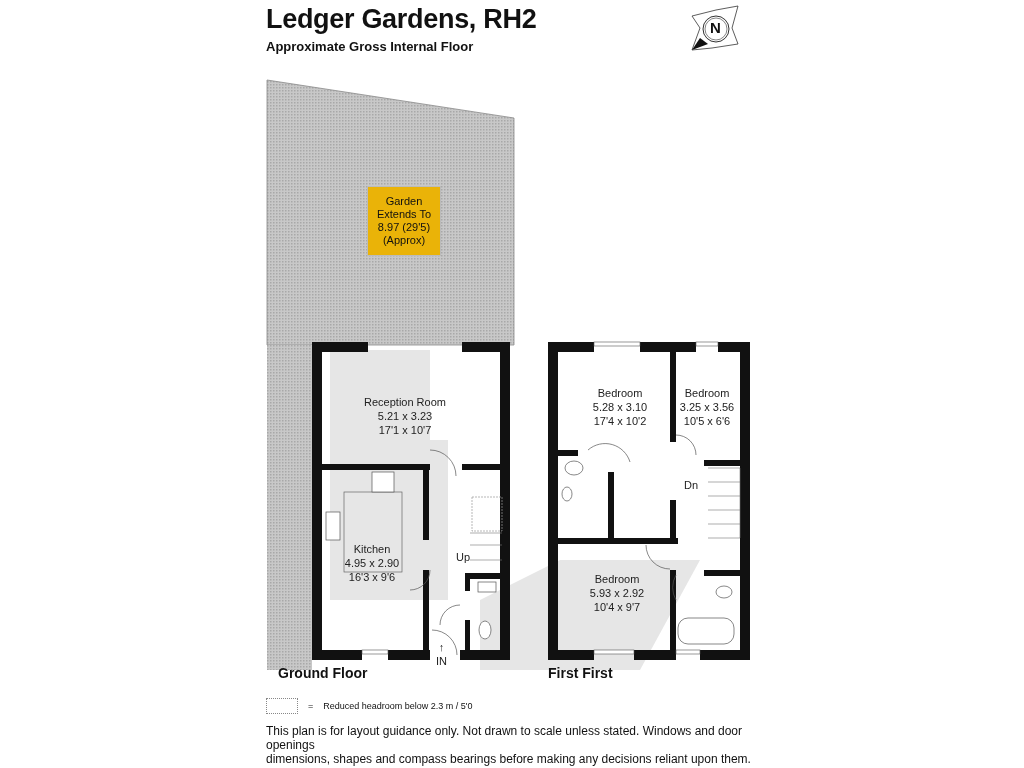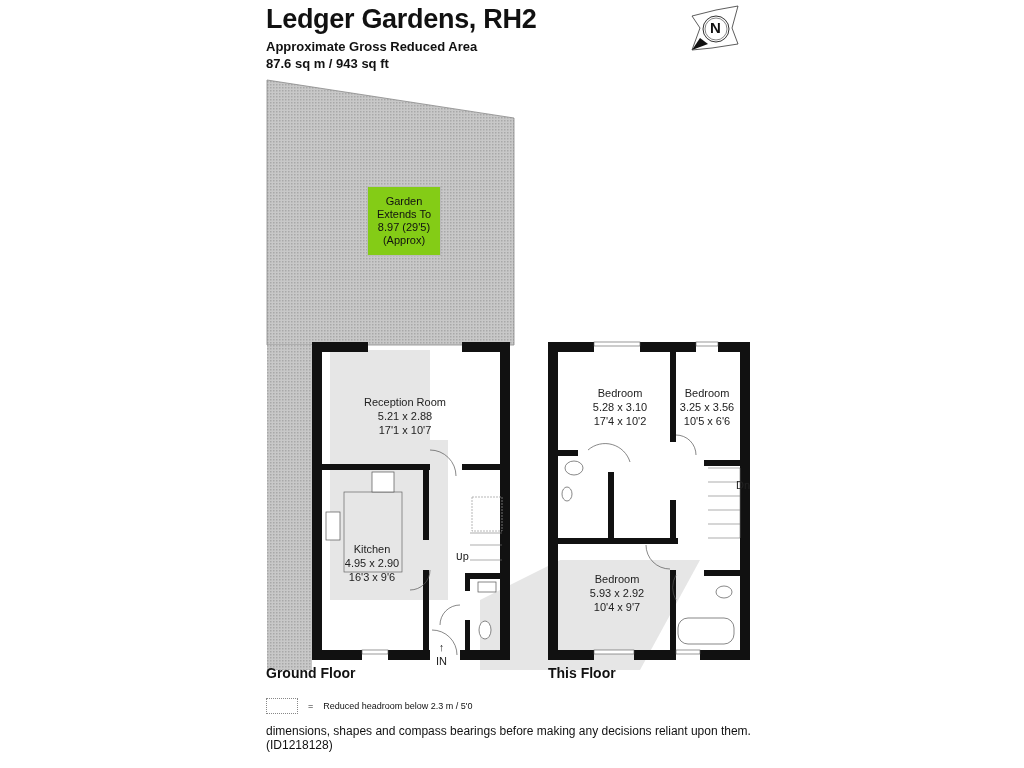--- a/index.html
+++ b/index.html
@@ -6,29 +6,28 @@
   body{width:1024px;height:768px;position:relative;overflow:hidden;font-family:"Liberation Sans",sans-serif;color:#111;}
   .abs{position:absolute;}
   .title{left:266px;top:4px;font-size:27px;font-weight:bold;letter-spacing:-0.3px;}
   .sub{left:266px;top:38px;font-size:13px;font-weight:bold;line-height:17px;}
   .room-label{position:absolute;font-size:11px;text-align:center;line-height:14px;color:#222;}
   .floor-label{position:absolute;font-size:14px;font-weight:bold;}
   .legend{left:266px;top:698px;font-size:9px;display:flex;align-items:center;gap:10px;}
   .legend-swatch{width:30px;height:14px;border:1px dotted #888;}
   .disclaimer{left:266px;top:724px;font-size:12px;line-height:14px;width:500px;}
   svg{position:absolute;left:0;top:0;}
-  .garden-box{position:absolute;left:367px;top:186px;width:72px;height:68px;background:#84cc16;border:1px solid #bbb;font-size:11px;text-align:center;line-height:13px;display:flex;align-items:center;justify-content:center;}
+  .garden-box{position:absolute;left:367px;top:186px;width:72px;height:68px;background:#eab308;border:1px solid #bbb;font-size:11px;text-align:center;line-height:13px;display:flex;align-items:center;justify-content:center;}
 </style>
 </head>
 <body>
 
 <div class="abs title">Ledger Gardens, RH2</div>
 <div class="abs sub">
-  <div>Approximate Gross Reduced Area</div>
-  <div>87.6 sq m / 943 sq ft</div>
+  <div>Approximate Gross Internal Floor</div>
 </div>
 
 <div class="abs" style="left:688px;top:4px;width:56px;height:48px;">
   <svg width="56" height="48" viewBox="0 0 56 48">
     <polygon points="4,12 28,6 50,2 44,24 50,40 24,44 4,46 12,24" fill="none" stroke="#333" stroke-width="0.8"></polygon>
     <polygon points="4,46 12,34 20,40" fill="#111"></polygon>
     <circle cx="28" cy="25" r="13" fill="#fff" stroke="#333" stroke-width="1"></circle>
     <circle cx="28" cy="25" r="11" fill="none" stroke="#333" stroke-width="0.6"></circle>
   </svg>
   <span class="abs" style="left:22px;top:15px;font-weight:bold;font-size:15px;">N</span>
@@ -131,54 +130,55 @@
   <div>
     <div>Garden</div>
     <div>Extends To</div>
     <div>8.97 (29'5)</div>
     <div>(Approx)</div>
   </div>
 </div>
 
 <div class="room-label" style="left:350px;top:395px;width:110px;">
   <div>Reception Room</div>
-  <div>5.21 x 2.88</div>
+  <div>5.21 x 3.23</div>
   <div>17'1 x 10'7</div>
 </div>
 <div class="room-label" style="left:340px;top:542px;width:64px;">
   <div>Kitchen</div>
   <div>4.95 x 2.90</div>
   <div>16'3 x 9'6</div>
 </div>
-<div class="room-label" style="left:456px;top:550px;font-family:Liberation Mono, monospace;">Up</div>
+<div class="room-label" style="left:456px;top:550px;">Up</div>
 <div class="room-label" style="left:436px;top:640px;">
   <div>↑</div>
   <div>IN</div>
 </div>
-<div class="floor-label" style="left:266px;top:665px;text-align:center;">Ground Floor</div>
+<div class="floor-label" style="left:278px;top:665px;text-align:center;">Ground Floor</div>
 
 <div class="room-label" style="left:580px;top:386px;width:80px;">
   <div>Bedroom</div>
   <div>5.28 x 3.10</div>
   <div>17'4 x 10'2</div>
 </div>
 <div class="room-label" style="left:678px;top:386px;width:58px;">
   <div>Bedroom</div>
   <div>3.25 x 3.56</div>
   <div>10'5 x 6'6</div>
 </div>
 <div class="room-label" style="left:582px;top:572px;width:70px;">
   <div>Bedroom</div>
   <div>5.93 x 2.92</div>
   <div>10'4 x 9'7</div>
 </div>
-<div class="room-label" style="left:736px;top:478px;">Dn</div>
-<div class="floor-label" style="left:548px;top:665px;">This Floor</div>
+<div class="room-label" style="left:684px;top:478px;">Dn</div>
+<div class="floor-label" style="left:548px;top:665px;">First First</div>
 
 <div class="abs legend">
   <div class="legend-swatch"></div>
   <span>=</span>
   <span>Reduced headroom below 2.3 m / 5'0</span>
 </div>
 
 <div class="abs disclaimer">
+  <div>This plan is for layout guidance only. Not drawn to scale unless stated. Windows and door openings</div>
   <div>dimensions, shapes and compass bearings before making any decisions reliant upon them. (ID1218128)</div>
 </div>
 
 </body></html>

